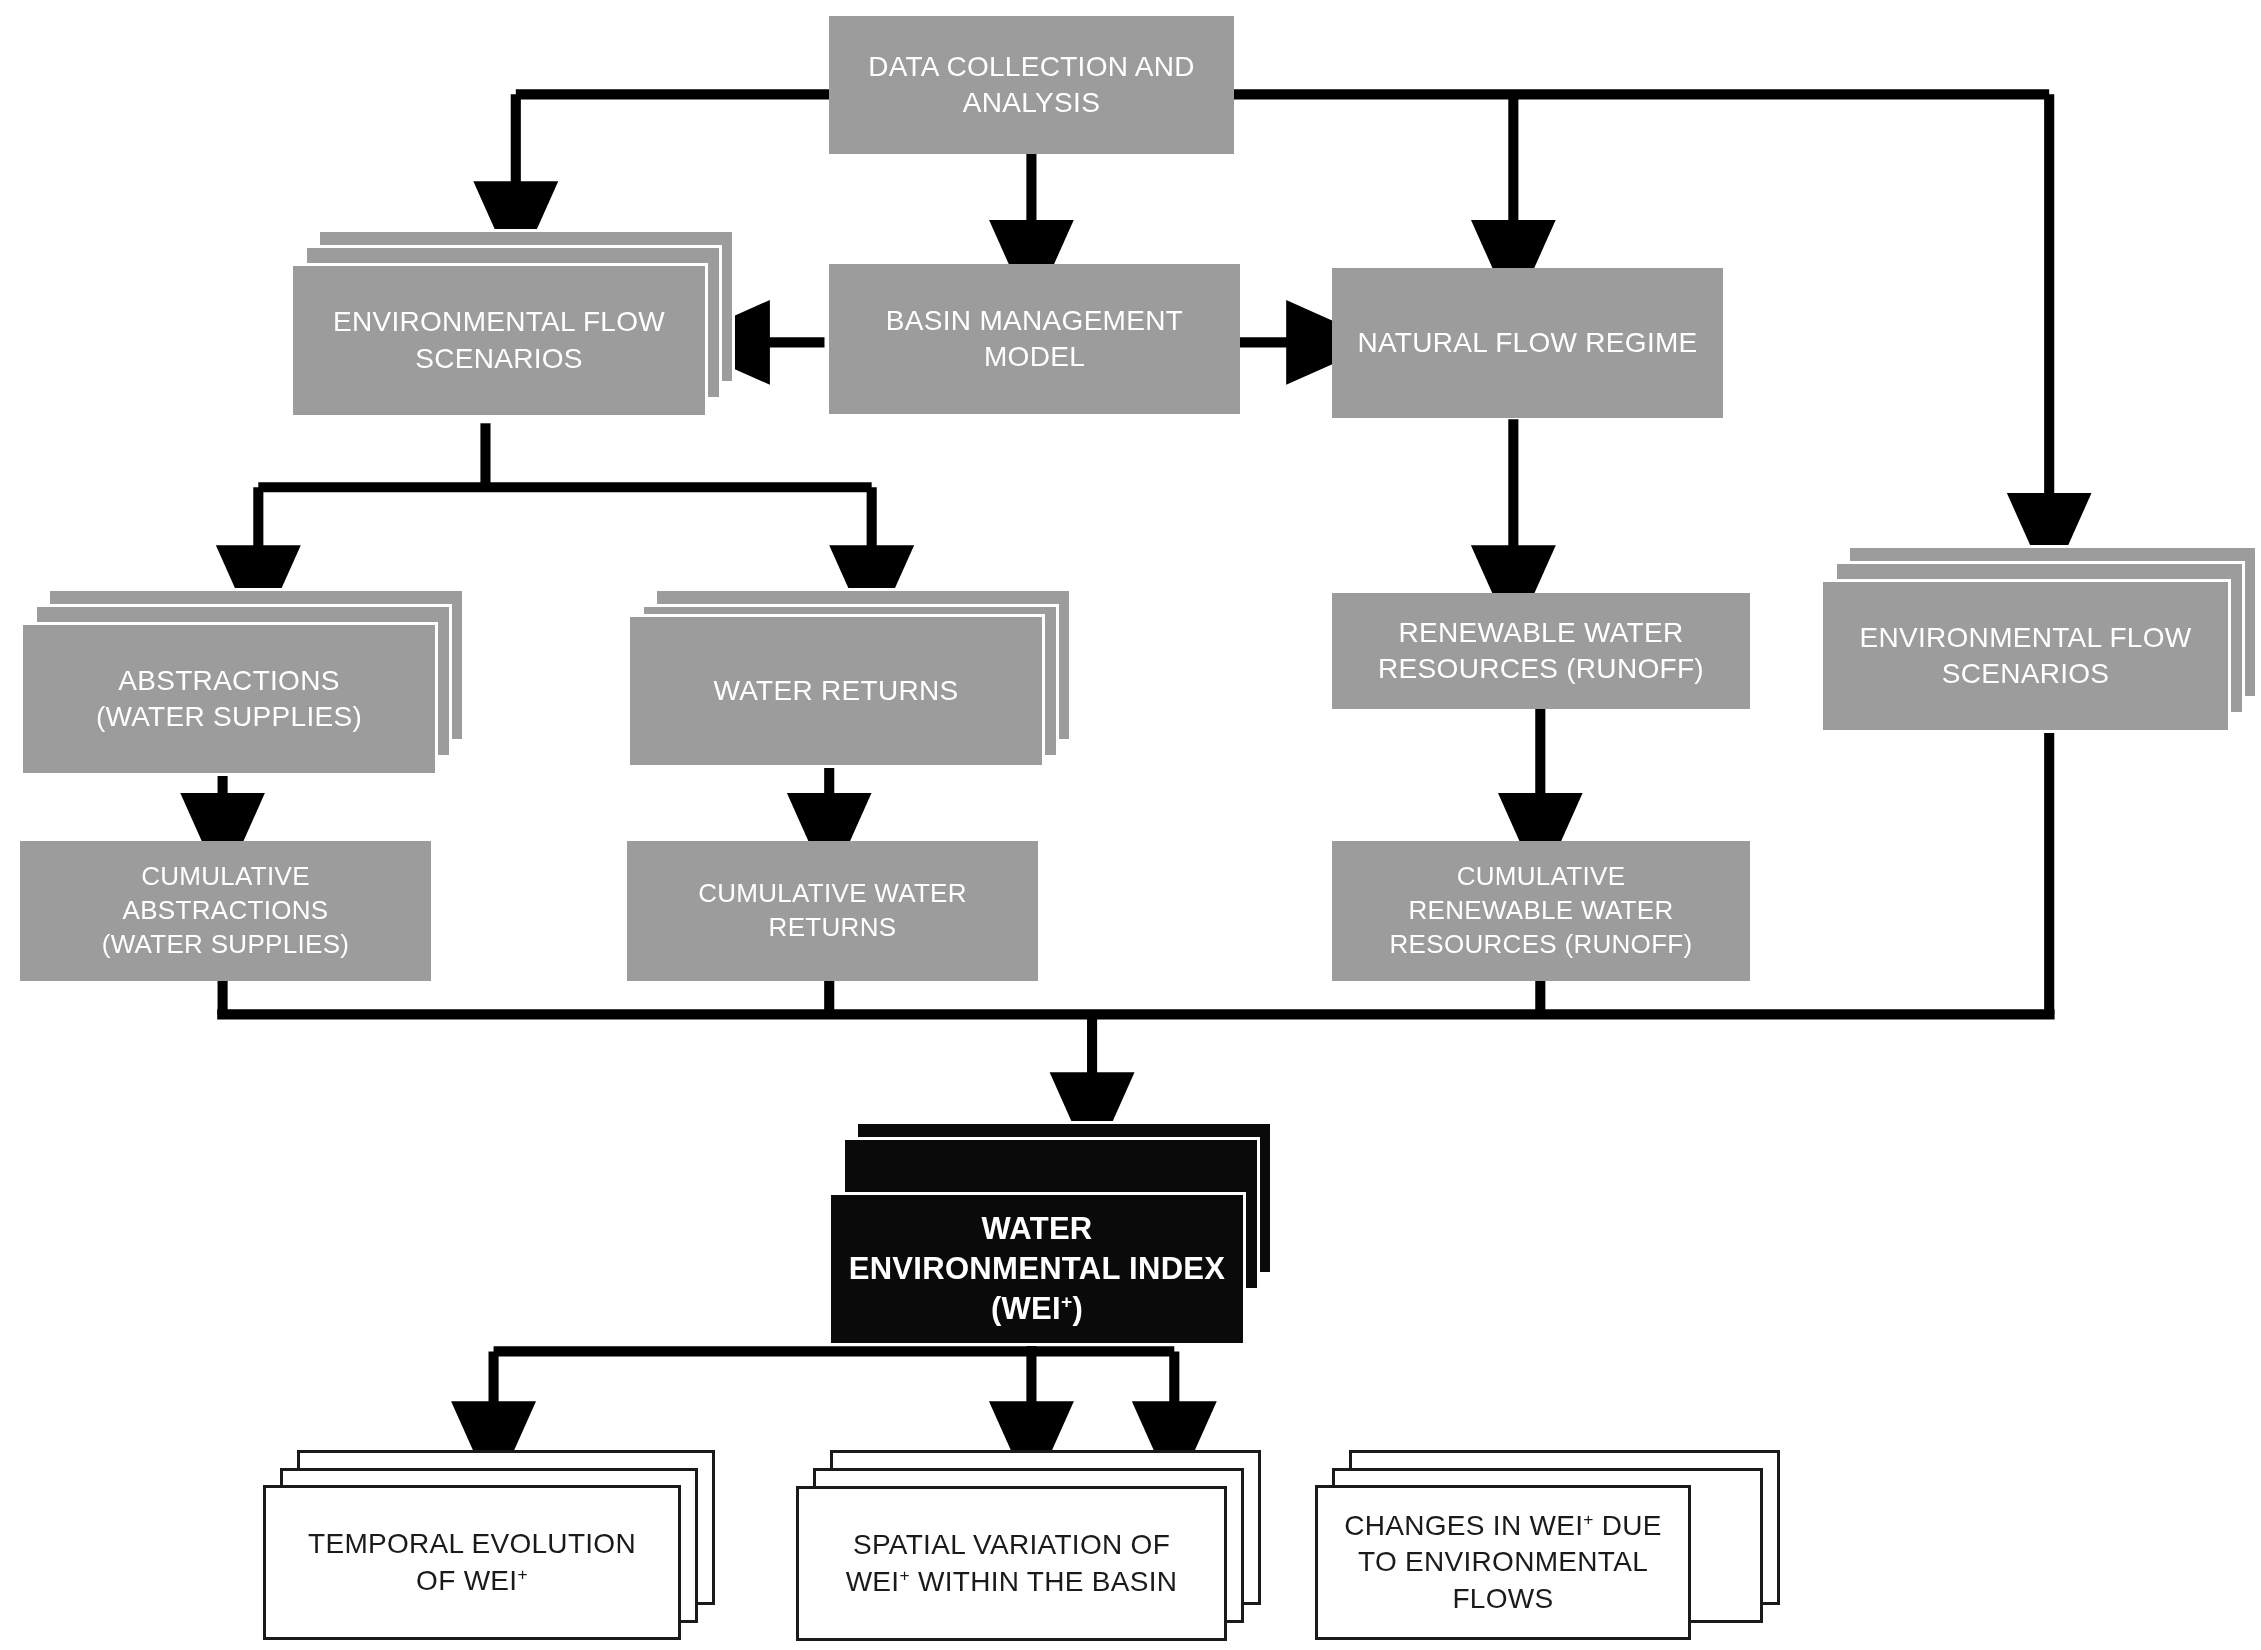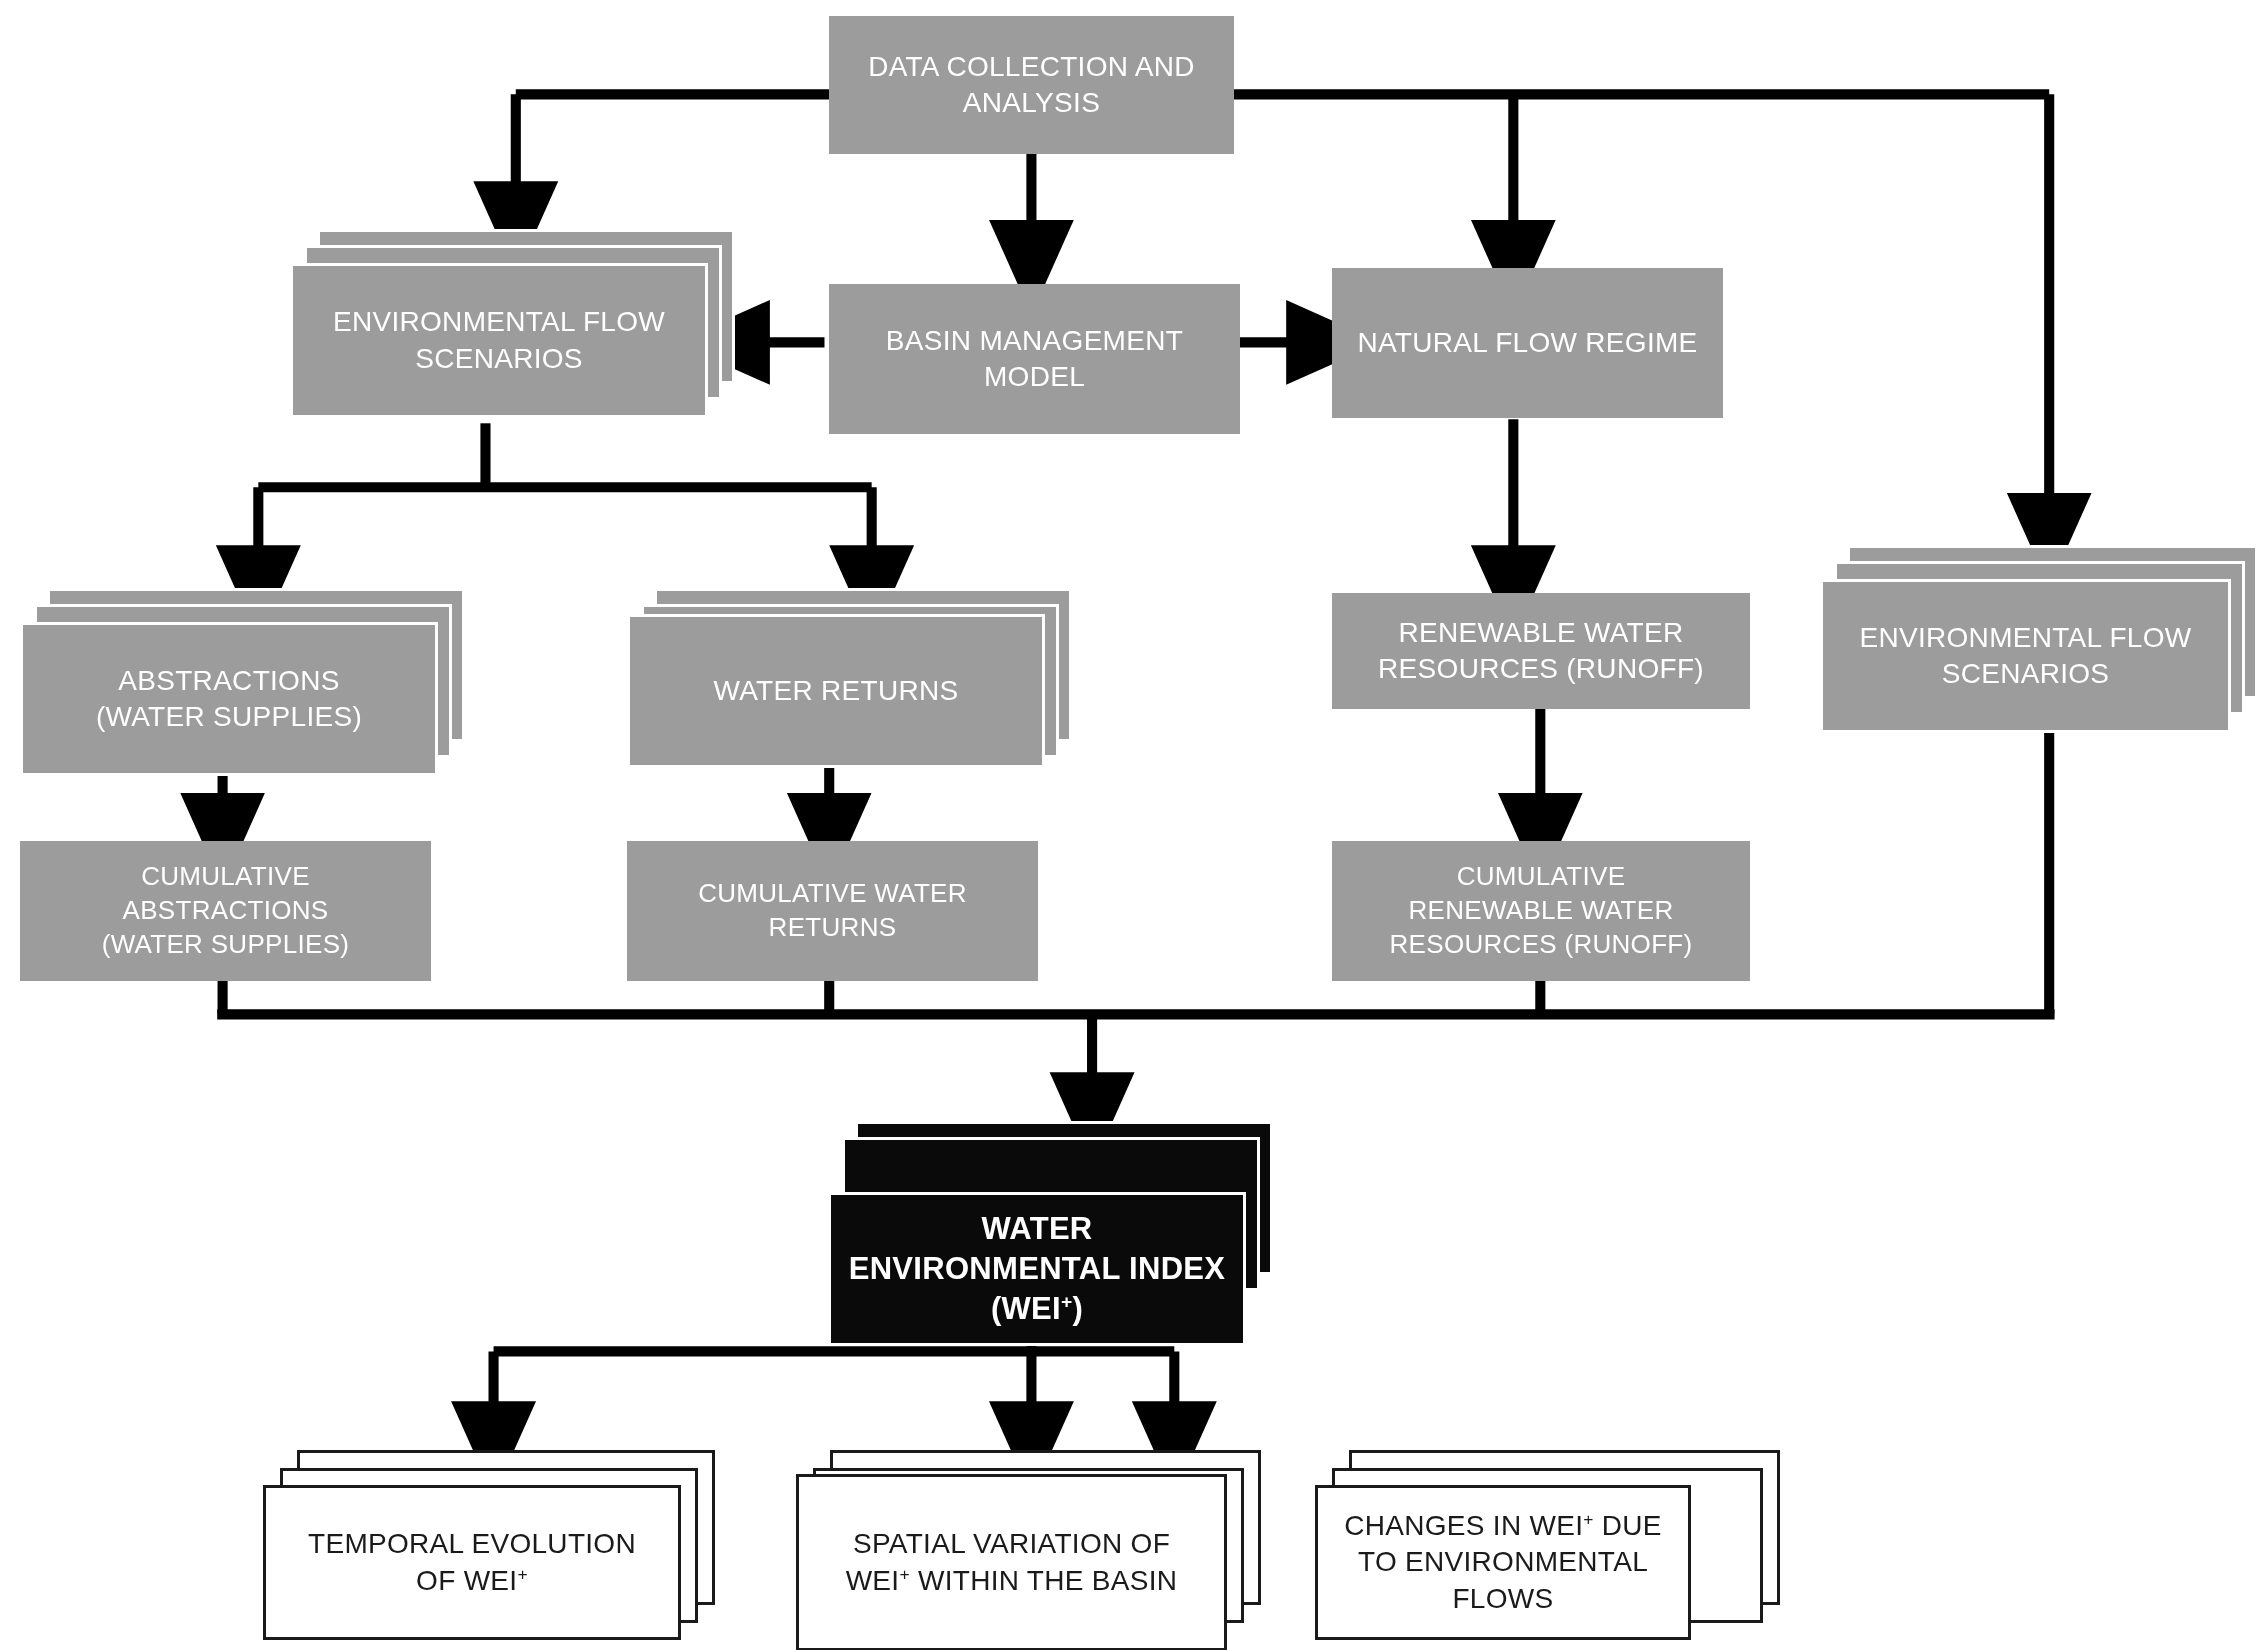--- a/index.html
+++ b/index.html
@@ -131,21 +131,21 @@
 
   <div class="node" style="left:290px; top:229px; width:445px; height:196px;">
     <div class="layer gray" style="left:27px;  top:0px;  width:418px; height:155px;"></div>
     <div class="layer gray" style="left:13.5px;  top:16px; width:418px; height:155px;"></div>
     <div class="face  gray" style="left:0px;   top:34px; width:418px; height:155px;">
       <span class="label fs-big">ENVIRONMENTAL FLOW
 SCENARIOS</span>
     </div>
   </div>
 
-  <div class="node" style="left:829px; top:284px; width:411px; height:150px;">
+  <div class="node" style="left:829px; top:264px; width:411px; height:150px;">
     <div class="face plain-gray" style="left:0; top:0; width:411px; height:150px;">
       <span class="label fs-big">BASIN MANAGEMENT
 MODEL</span>
     </div>
   </div>
 
   <div class="node" style="left:1332px; top:268px; width:391px; height:150px;">
     <div class="face plain-gray" style="left:0; top:0; width:391px; height:150px;">
       <span class="label fs-big">NATURAL FLOW REGIME</span>
     </div>
@@ -220,21 +220,21 @@
     <div class="layer white" style="left:17px; top:17.5px; width:418px; height:155px;"></div>
     <div class="face  white" style="left:0px;  top:35px; width:418px; height:155px;">
       <span class="label fs-big"><span>TEMPORAL EVOLUTION
 OF WEI</span><sup class="plus">+</sup></span>
     </div>
   </div>
 
   <div class="node" style="left:796px; top:1450px; width:472px; height:196px;">
     <div class="layer white" style="left:34px; top:0px;  width:431px; height:155px;"></div>
     <div class="layer white" style="left:17px; top:17.5px; width:431px; height:155px;"></div>
-    <div class="face  white" style="left:0px;  top:24px; width:431px; height:177px;">
+    <div class="face  white" style="left:0px;  top:36px; width:431px; height:155px;">
       <span class="label fs-big"><span>SPATIAL VARIATION OF
 WEI</span><sup class="plus">+</sup><span> WITHIN THE BASIN</span></span>
     </div>
   </div>
 
   <div class="node" style="left:1315px; top:1450px; width:472px; height:196px;">
     <div class="layer white" style="left:34px; top:0px;  width:431px; height:155px;"></div>
     <div class="layer white" style="left:17px; top:17.5px; width:431px; height:155px;"></div>
     <div class="face  white" style="left:0px;  top:35px; width:376px; height:155px;">
       <span class="label fs-big"><span>CHANGES IN WEI</span><sup class="plus">+</sup><span> DUE

